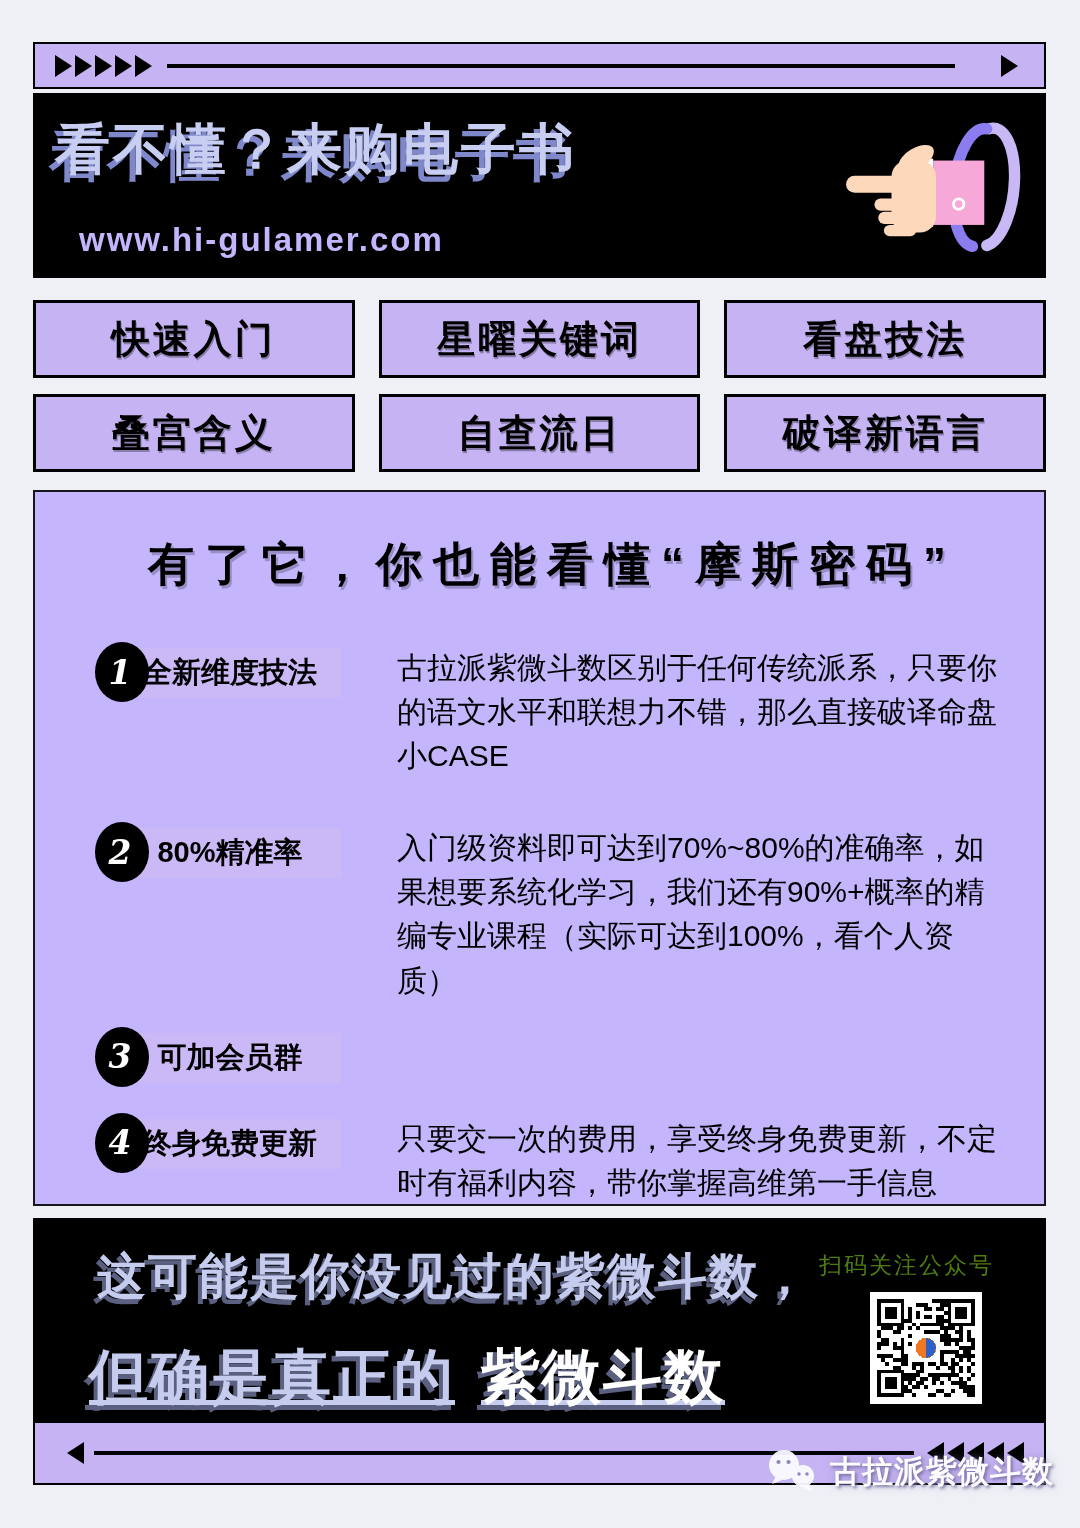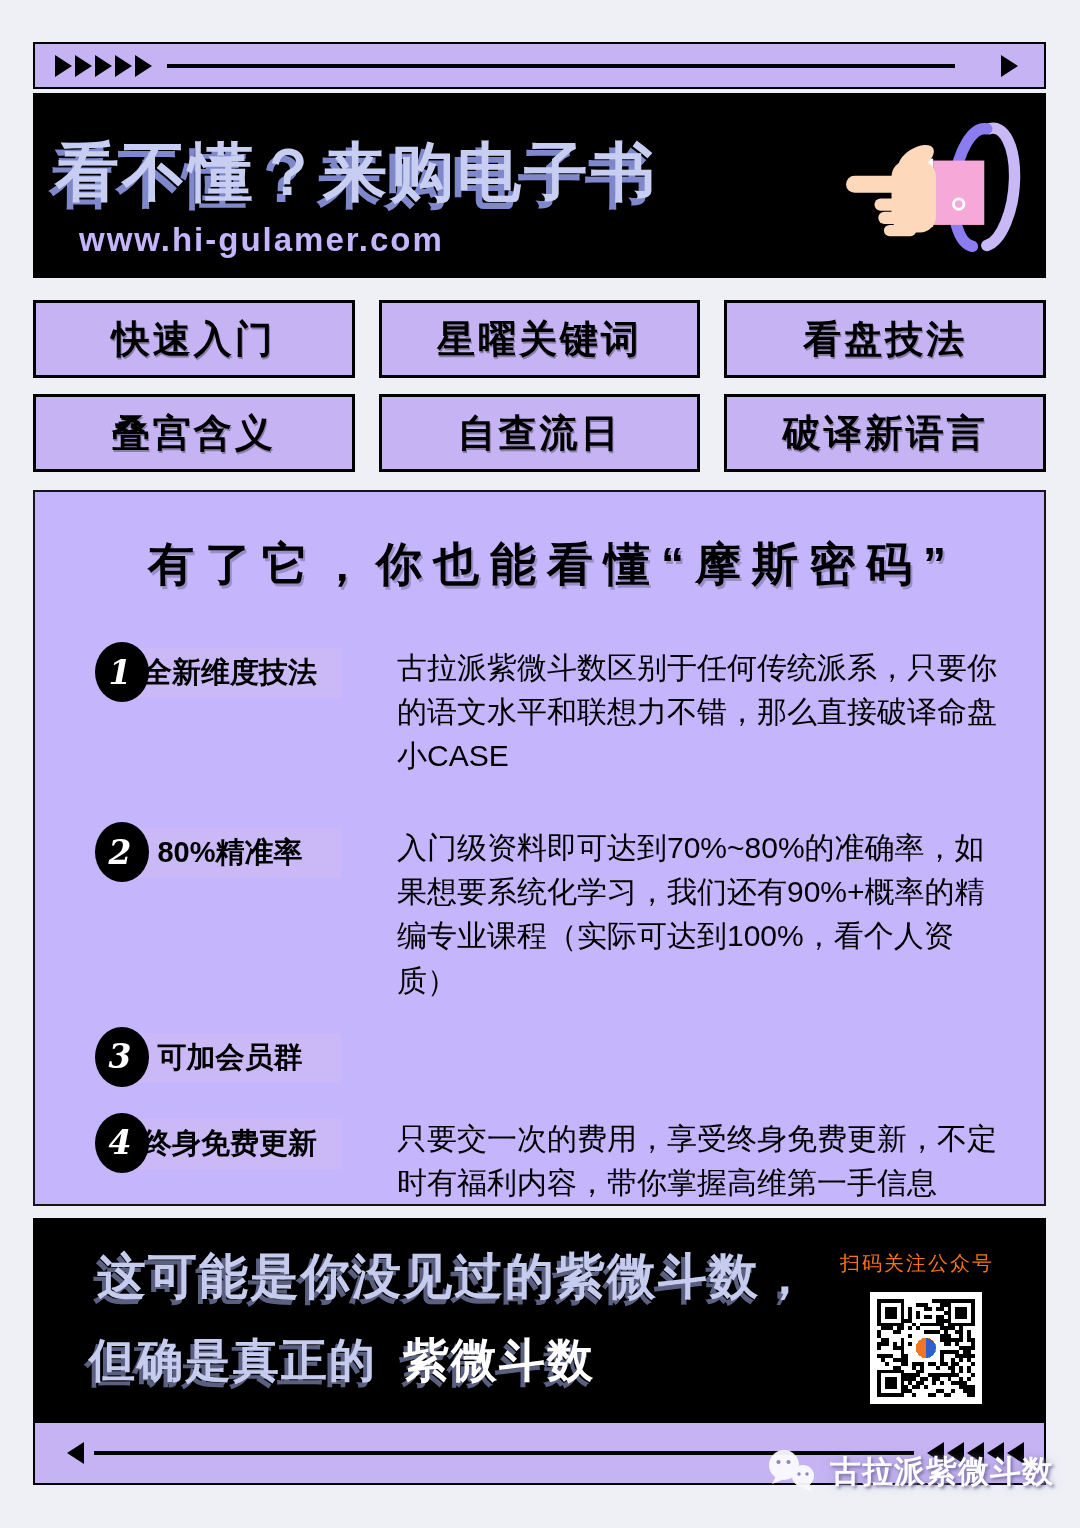--- a/index.html
+++ b/index.html
@@ -21,21 +21,21 @@
   .tri-r{width:0;height:0;border-top:11px solid transparent;border-bottom:11px solid transparent;
     border-left:17px solid var(--ink);margin-right:3px;flex:0 0 auto;}
   .tri-l{width:0;height:0;border-top:11px solid transparent;border-bottom:11px solid transparent;
     border-right:17px solid var(--ink);margin-left:3px;flex:0 0 auto;}
   .bar-line{flex:1;height:4px;background:var(--ink);}
   .top-bar .bar-line{margin-left:12px;margin-right:46px;}
   .top-bar .end-tri{margin-right:6px;}
 
   
   .header{position:absolute;left:33px;top:93px;width:1013px;height:185px;background:var(--ink);}
-  .header-title{position:absolute;left:22px;top:36px;font-size:64px;font-weight:bold;letter-spacing:3px;
+  .header-title{position:absolute;left:22px;top:20px;font-size:55px;font-weight:bold;letter-spacing:3px;
     color:var(--title-fill);text-shadow:-6px 7px 0 var(--title-shadow);white-space:nowrap;}
   .header-url{position:absolute;left:46px;top:128px;font-size:33px;font-weight:bold;color:#c4b5fd;
     letter-spacing:2px;font-family:"Liberation Sans",sans-serif;}
   .hand-wrap{position:absolute;right:10px;top:24px;width:200px;height:142px;}
 
   
   .nav{position:absolute;left:33px;top:300px;width:1013px;display:grid;
     grid-template-columns:repeat(3,1fr);gap:16px 24px;}
   .nav-btn{height:78px;background:var(--purple);border:3px solid var(--ink);display:flex;
     align-items:center;justify-content:center;font-size:38px;font-weight:bold;color:var(--ink);
@@ -54,24 +54,24 @@
   .badge{position:absolute;left:0;top:-6px;width:54px;height:60px;background:var(--ink);border-radius:50%;
     color:#fff;display:flex;align-items:center;justify-content:center;
     font-family:"DejaVu Serif",serif;font-style:italic;font-weight:bold;font-size:33px;padding-right:4px;}
   .feature-desc{flex:1;font-size:30px;line-height:1.47;color:var(--ink);padding-left:12px;}
 
   
   .footer{position:absolute;left:33px;top:1218px;width:1013px;}
   .footer-black{position:relative;background:var(--ink);height:203px;}
   .footer-line1{position:absolute;left:64px;top:26px;font-size:49px;font-weight:bold;letter-spacing:2px;
     color:var(--footer-lav);text-shadow:-4px 5px 0 #5b6080;white-space:nowrap;}
-  .footer-line2{position:absolute;left:56px;top:112px;font-size:46px;font-weight:bold;letter-spacing:2px;
-    color:var(--footer-lav);text-shadow:-4px 5px 0 #5b6080;white-space:nowrap;}
+  .footer-line2{position:absolute;left:56px;top:120px;font-size:59px;font-weight:bold;letter-spacing:2px;
+    color:var(--footer-lav);text-shadow:-4px 5px 0 #5b6080;white-space:nowrap;text-decoration:underline;}
   .footer-line2 .hl{color:#ffffff;margin-left:26px;}
-  .qr-caption{position:absolute;right:52px;top:32px;font-size:20px;letter-spacing:2px;color:#f97316;}
+  .qr-caption{position:absolute;right:52px;top:32px;font-size:23px;letter-spacing:2px;color:#4d7c0f;}
   .qr-box{position:absolute;right:64px;top:74px;width:112px;height:112px;background:#fff;padding:7px;}
   .qr-box svg{width:100%;height:100%;display:block;}
 
   .footer-purple{height:64px;background:var(--purple);border:2px solid var(--ink);border-top:2px solid var(--ink);
     display:flex;align-items:center;padding:0 20px;}
   .footer-purple .bar-line{margin-left:10px;margin-right:10px;height:4px;}
 
   
   .watermark{position:absolute;right:26px;top:1448px;z-index:6;display:flex;align-items:center;
     color:#fdfdff;font-size:31px;font-weight:bold;letter-spacing:1px;

